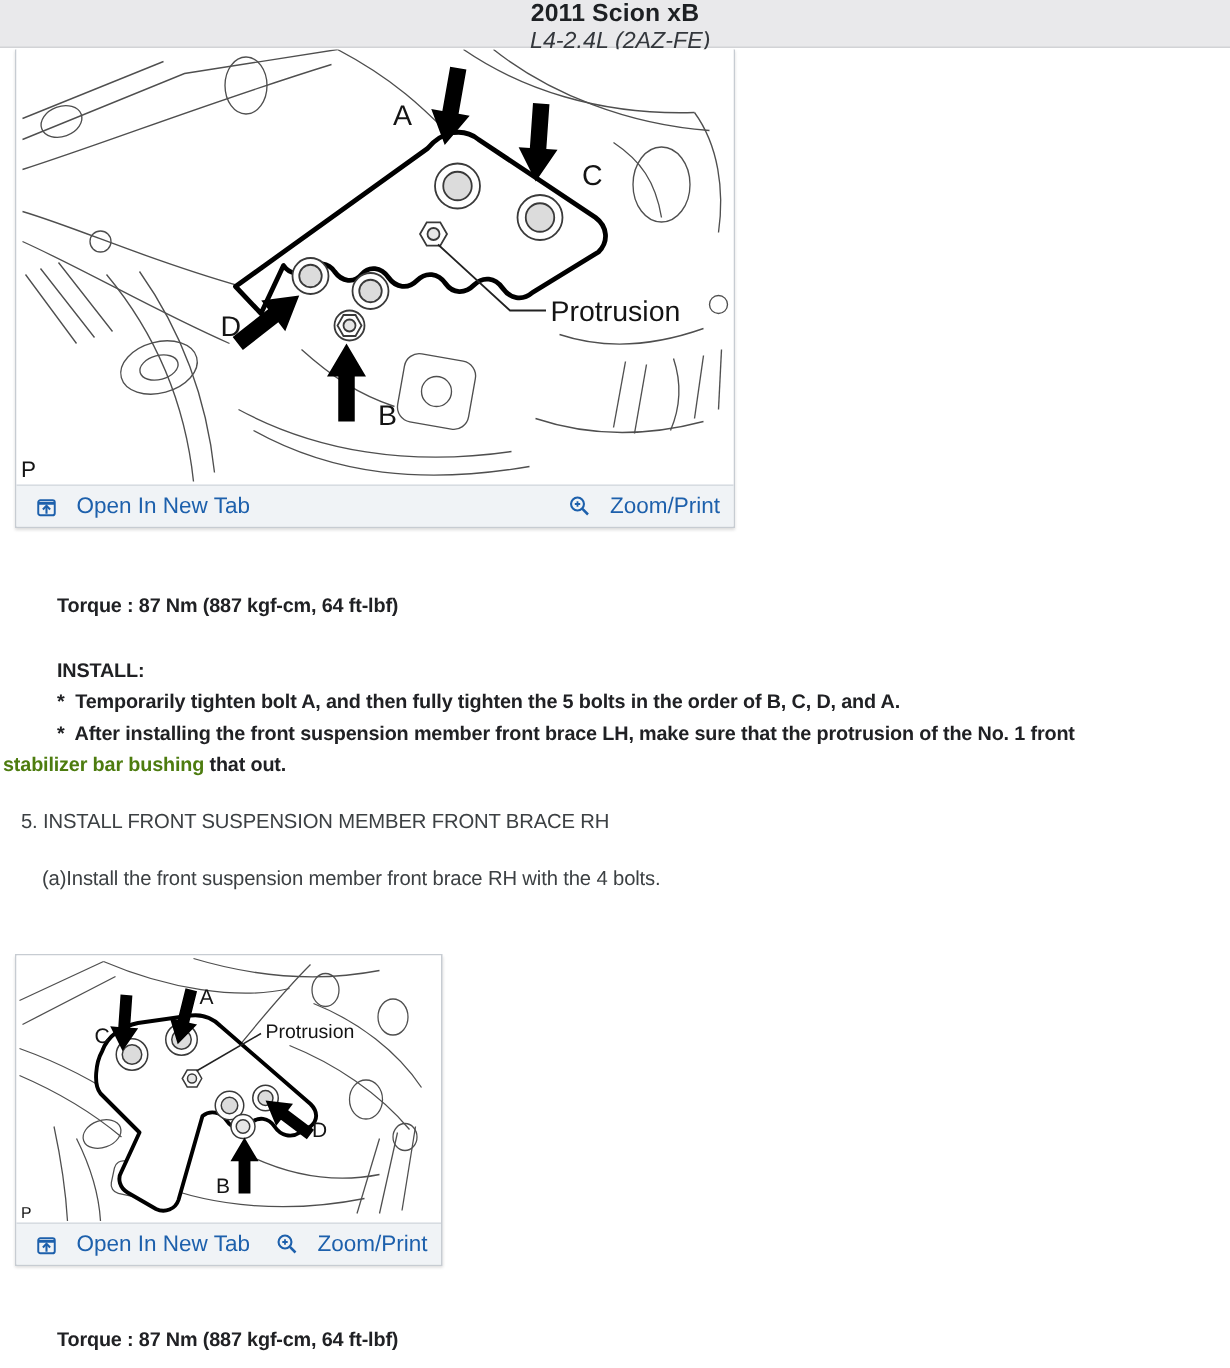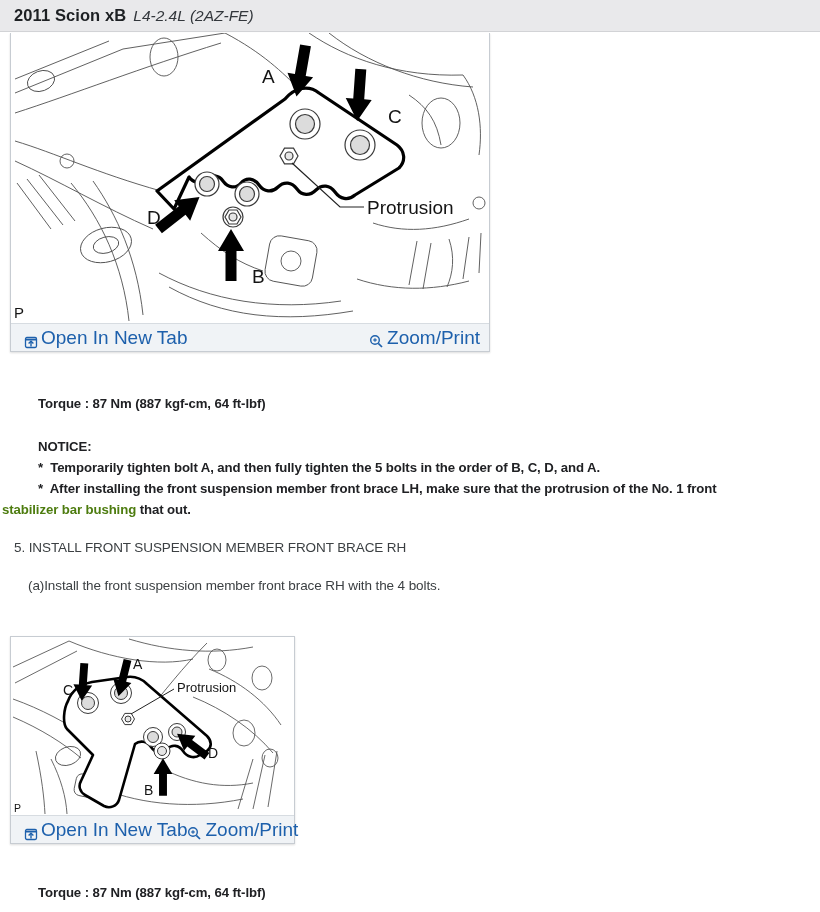--- a/index.html
+++ b/index.html
@@ -1,31 +1,31 @@
 <!DOCTYPE html>
 <html><head>
 <meta charset="utf-8">
 <style>
   html,body{margin:0;padding:0;background:#fff;}
   #page{position:relative;width:820px;height:912px;background:#fff;overflow:hidden;
         font-family:"Liberation Sans","DejaVu Sans",sans-serif;}
   
   .hdr{position:absolute;left:0;top:0;width:820px;height:32px;background:#e9e9eb;
-       border-bottom:1px solid #d2d3d6;display:flex;align-items:center;padding-left:14px;box-sizing:border-box;}
+       border-bottom:1px solid #d2d3d6;display:flex;align-items:center;box-sizing:border-box;flex-direction:column;}
   .hdr .veh{font-size:16.5px;font-weight:bold;color:#1d2023;letter-spacing:.1px;}
   .hdr .eng{font-size:15.5px;color:#33373c;margin-left:7px;font-style:italic;}
   
   .fig{position:absolute;background:#fff;border:1px solid #c7ccd2;box-shadow:0 1px 2px rgba(0,0,0,.14);}
   #fig1{left:10px;top:33px;width:478px;border-top:none;}
   #fig2{left:10px;top:636px;width:283px;}
   .fig svg.diagram{display:block;background:#fff;}
   .fig-toolbar{height:27px;border-top:1px solid #d7dce1;background:#f0f3f6;
                display:flex;align-items:center;justify-content:space-between;
                padding:0 9px 0 13px;}
-  .tb-link{display:flex;align-items:flex-end;gap:3px;color:#1d60ac;font-size:19px;
+  .tb-link{display:flex;align-items:center;gap:13px;color:#1d60ac;font-size:15px;
            text-decoration:none;cursor:pointer;white-space:nowrap;}
   .tb-link svg{flex:0 0 auto;}
   
   .abs{position:absolute;}
   .bold-txt{font-size:13.2px;font-weight:bold;color:#202124;letter-spacing:-.1px;}
   .notice-wrap{left:2px;top:436px;width:810px;line-height:21px;}
   .notice-wrap div{text-indent:36px;white-space:pre-wrap;}
   .body-link{color:#4d7c0f;font-weight:bold;text-decoration:none;cursor:pointer;}
   .step-h{font-size:13.5px;color:#3c4043;letter-spacing:-.1px;}
 </style>
@@ -138,21 +138,21 @@
           <line x1="4.2" y1="6" x2="7.8" y2="6" stroke="#1d60ac" stroke-width="1.2"></line>
         </svg>
         <span>Zoom/Print</span>
       </a>
     </div>
   </div>
 
   <div class="abs bold-txt" style="left:38px;top:396px;">Torque : 87 Nm (887 kgf-cm, 64 ft-lbf)</div>
 
   <div class="abs bold-txt notice-wrap">
-    <div>NOTICE:</div>
+    <div>INSTALL:</div>
     <div>*  Temporarily tighten bolt A, and then fully tighten the 5 bolts in the order of B, C, D, and A.</div>
     <div><span>*  After installing the front suspension member front brace LH, make sure that the protrusion of the No. 1 front</span><br><a class="body-link">stabilizer bar bushing</a><span> that out.</span></div>
   </div>
 
   <div class="abs step-h" style="left:14px;top:540px;">5. INSTALL FRONT SUSPENSION MEMBER FRONT BRACE RH</div>
   <div class="abs step-h" style="left:28px;top:578px;">(a)Install the front suspension member front brace RH with the 4 bolts.</div>
 
   <div class="fig" id="fig2">
     <svg class="diagram" width="283" height="178" viewBox="0 0 283 178">
       <g stroke="#4f4f4f" stroke-width="0.85" fill="none">

